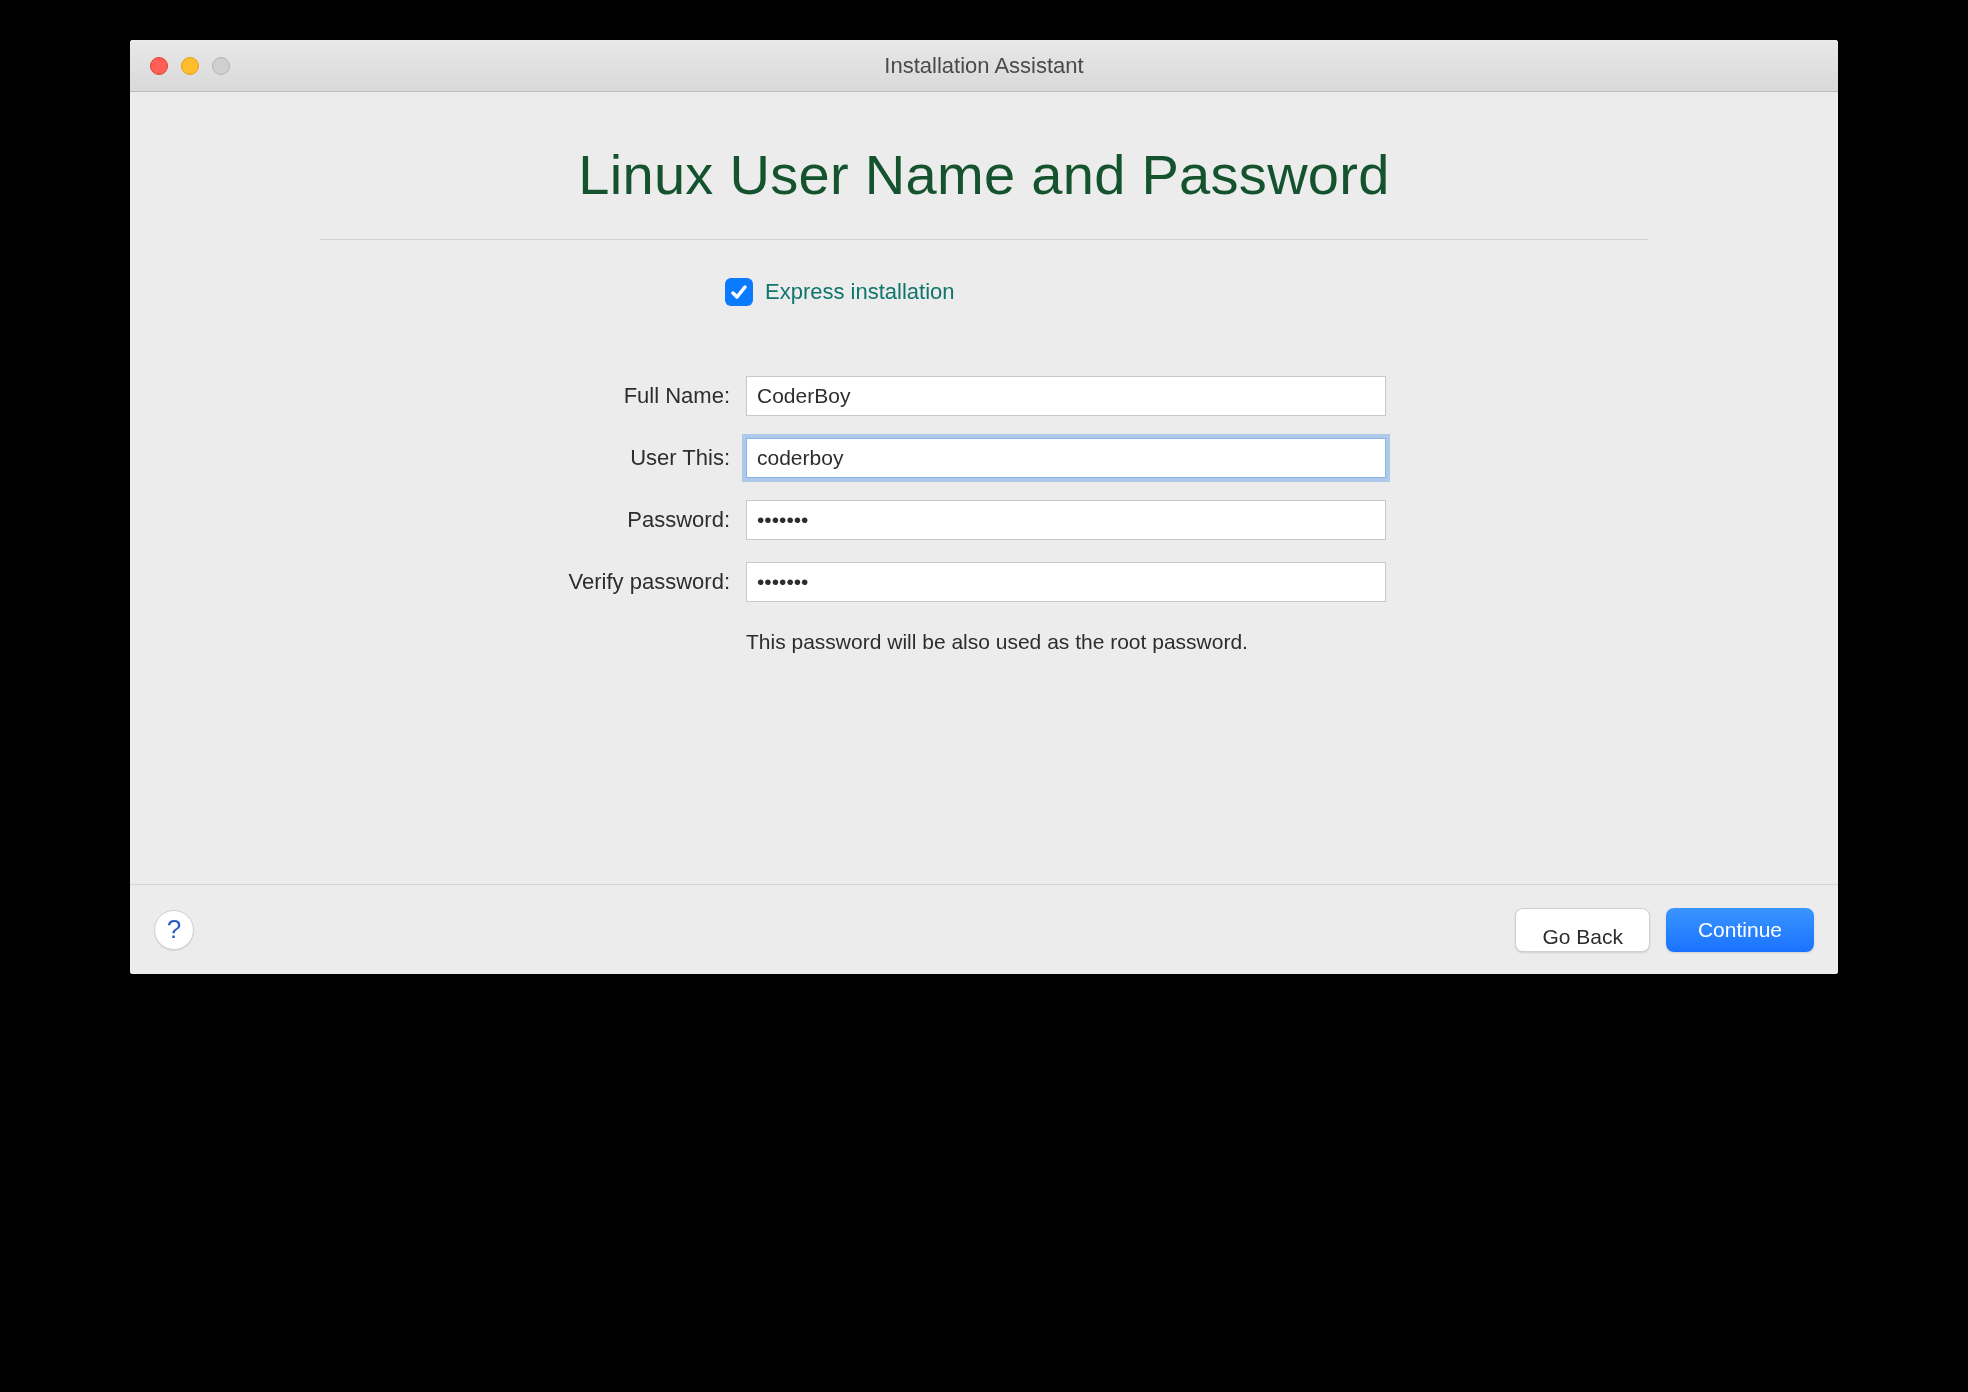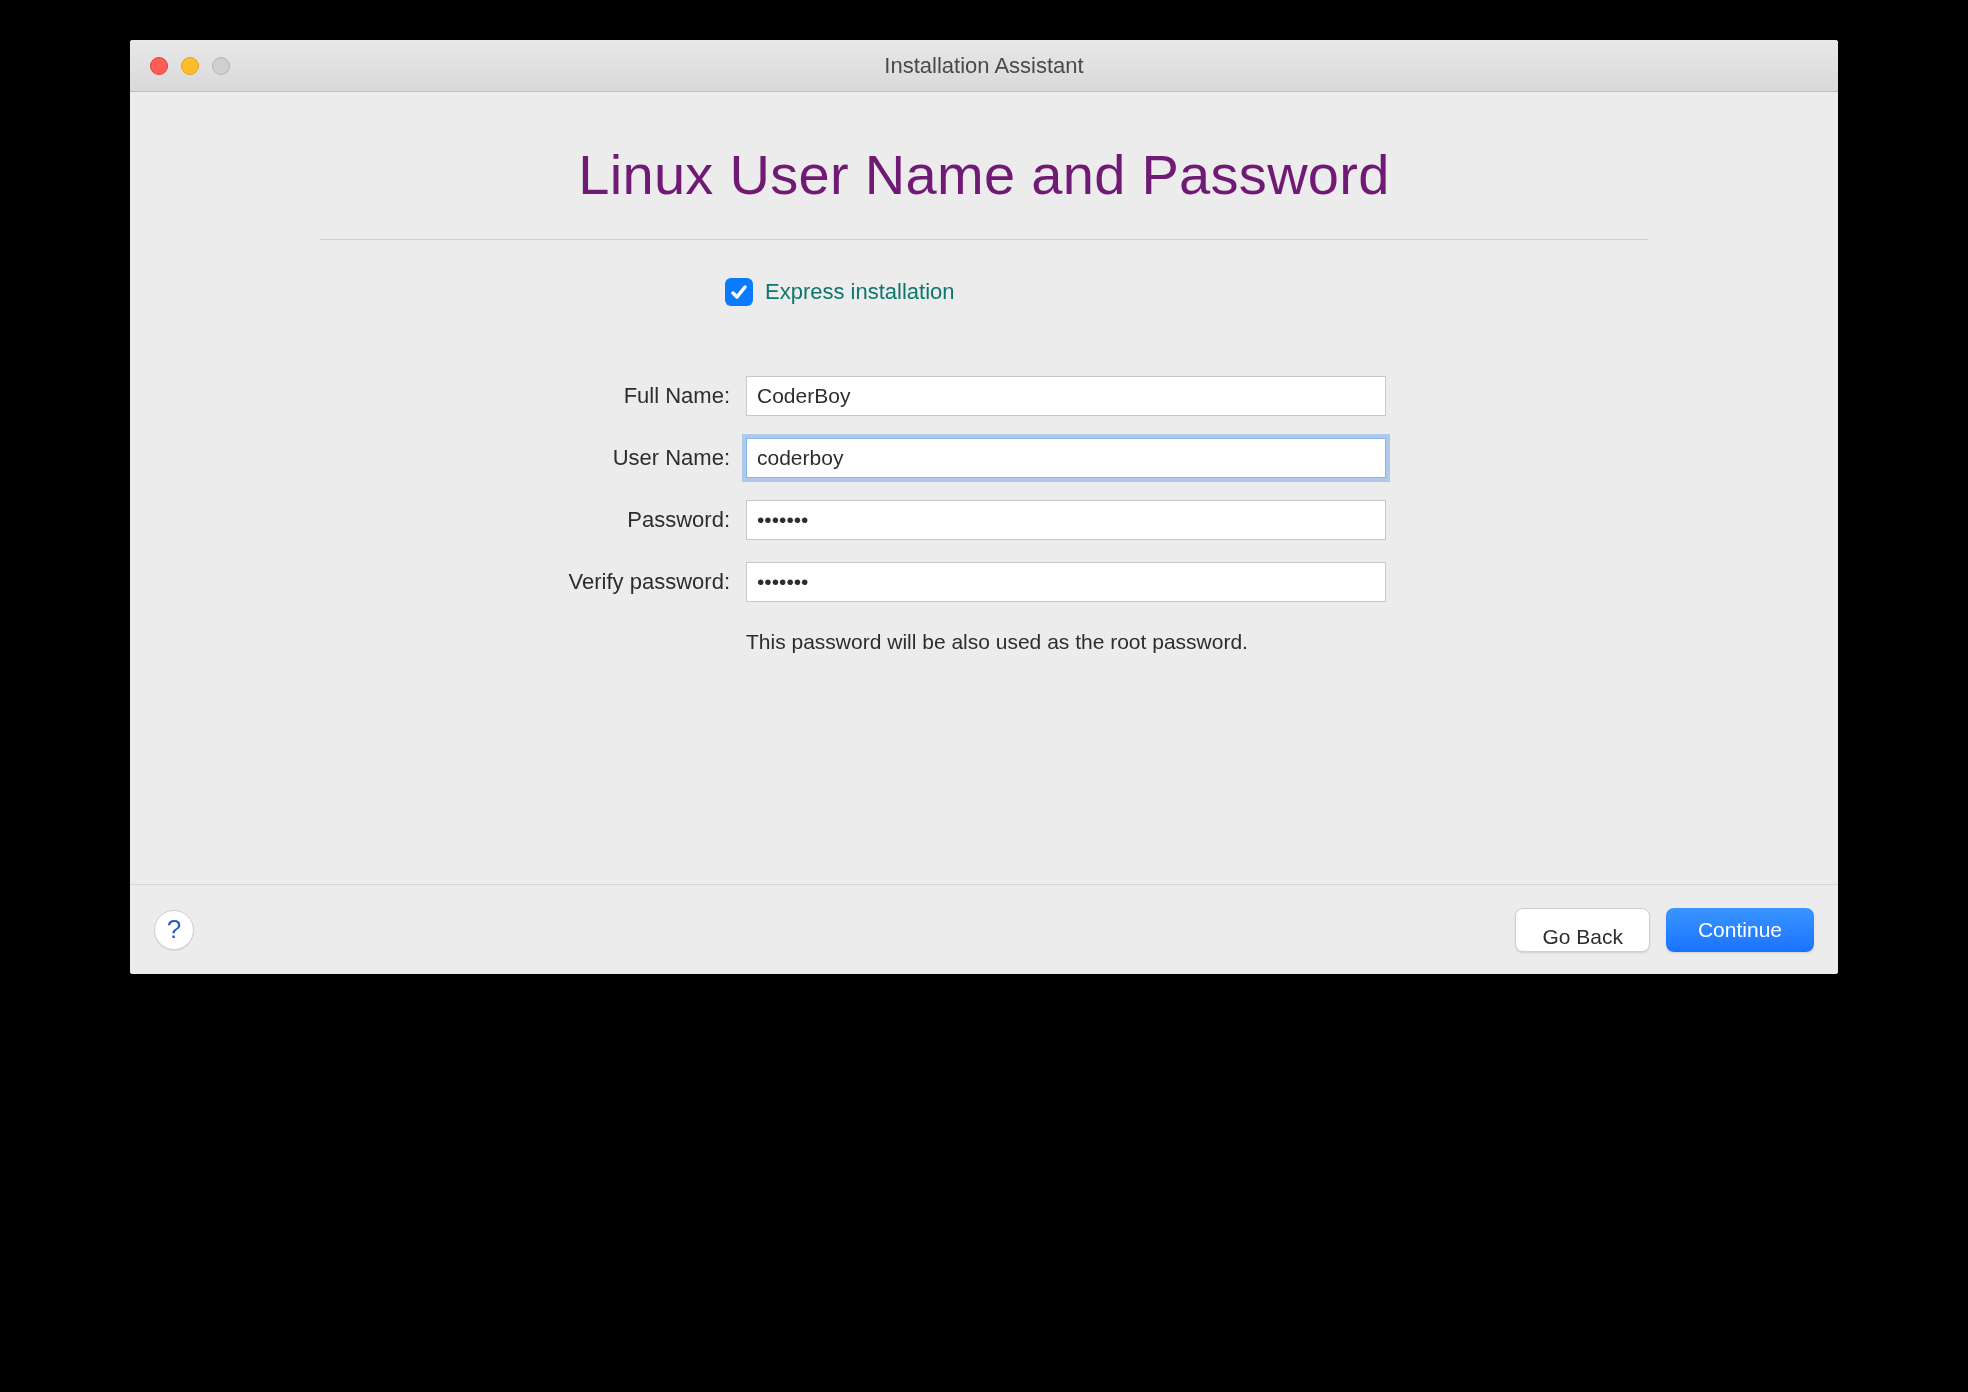--- a/index.html
+++ b/index.html
@@ -65,21 +65,21 @@
 
     .content {
       background: #ececec;
       padding: 50px 60px 0 60px;
     }
 
     .page-title {
       text-align: center;
       font-size: 56px;
       font-weight: 400;
-      color: #701a75;
+      color: #14532d;
       letter-spacing: 0.3px;
       margin-bottom: 32px;
     }
 
     .divider {
       height: 1px;
       background: #d0d0d0;
       margin: 0 130px 38px 130px;
     }
 
@@ -232,21 +232,21 @@
           <polyline points="4,11 8,15 16,5"></polyline>
         </svg>
       </div>
       <span class="checkbox-label">Express installation</span>
     </div>
 
     <div class="form">
       <label class="form-label">Full Name:</label>
       <input type="text" class="text-input" value="CoderBoy" style="">
 
-      <label class="form-label">User Name:</label>
+      <label class="form-label">User This:</label>
       <input type="text" class="text-input focused" value="coderboy" style="">
 
       <label class="form-label">Password:</label>
       <input type="text" class="text-input" value="•••••••" style="">
 
       <label class="form-label">Verify password:</label>
       <input type="text" class="text-input" value="•••••••" style="">
 
       <div class="hint">This password will be also used as the root password.</div>
     </div>

